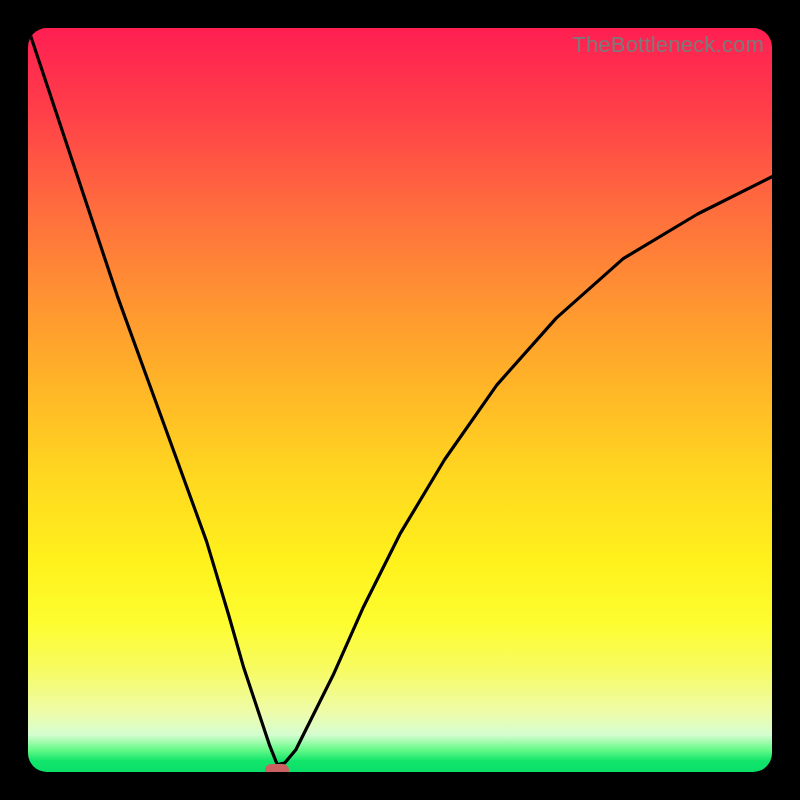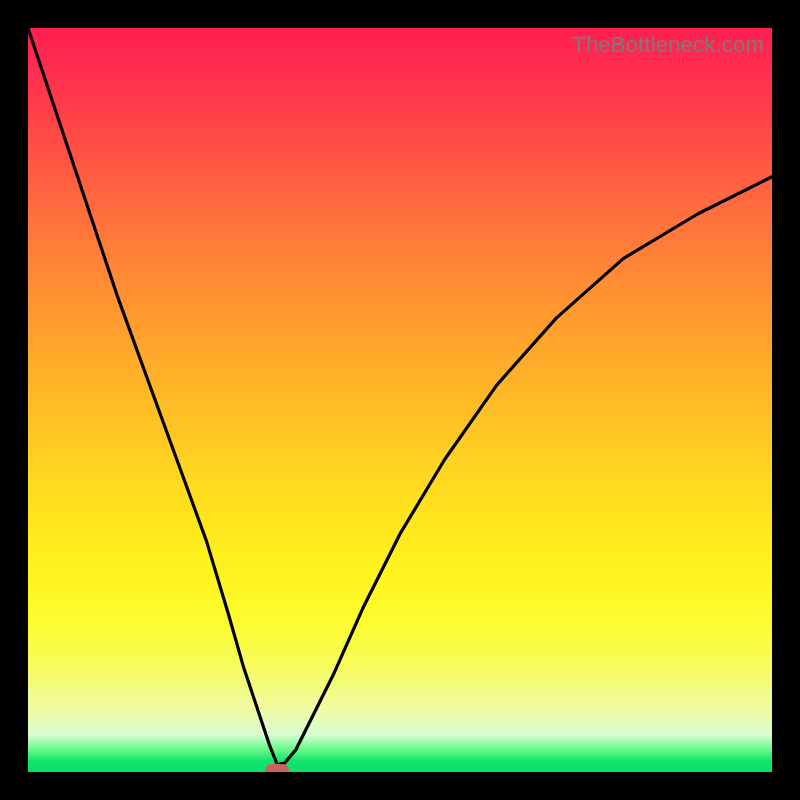--- a/index.html
+++ b/index.html
@@ -17,20 +17,21 @@
     position: relative;
     background: #000;
   }
   .plot {
     position: absolute;
     left: 28px;
     top: 28px;
     width: 744px;
     height: 744px;
     overflow: hidden;
+    border-radius: 19px;
   }
   .grad {
     position: absolute;
     left: 0; top: 0; width: 100%; height: 100%;
     background: linear-gradient(to bottom,
       #ff1f52 0%,
       #ff3b4a 10%,
       #ff6f3d 25%,
       #ff8f33 35%,
       #ffb228 47%,

